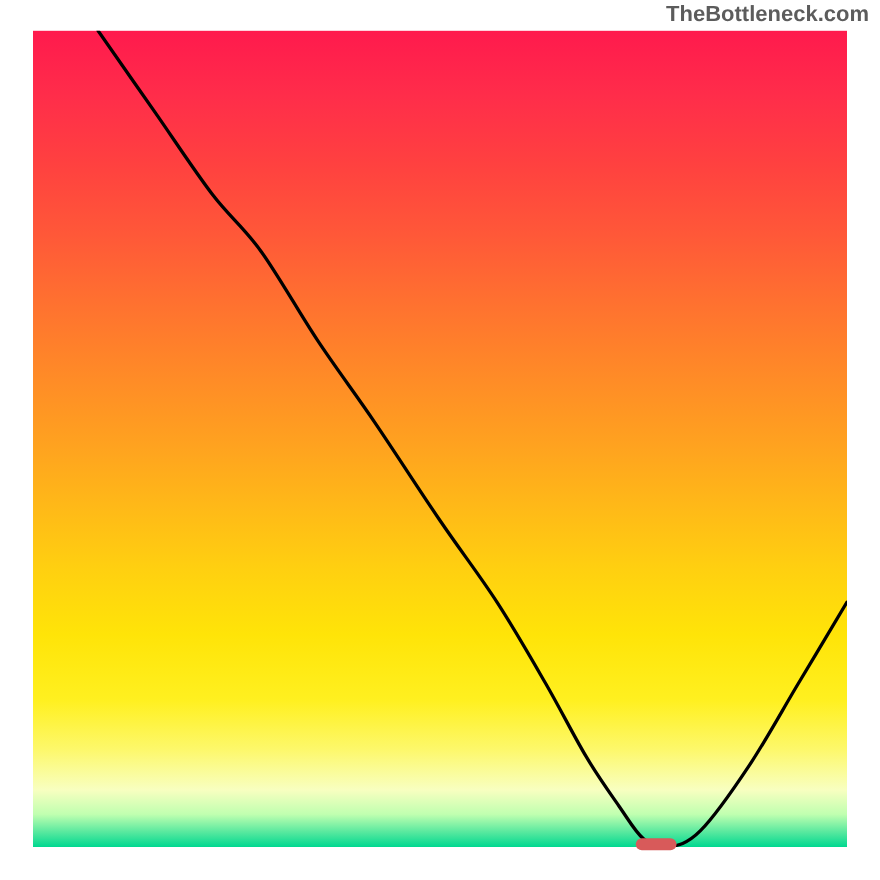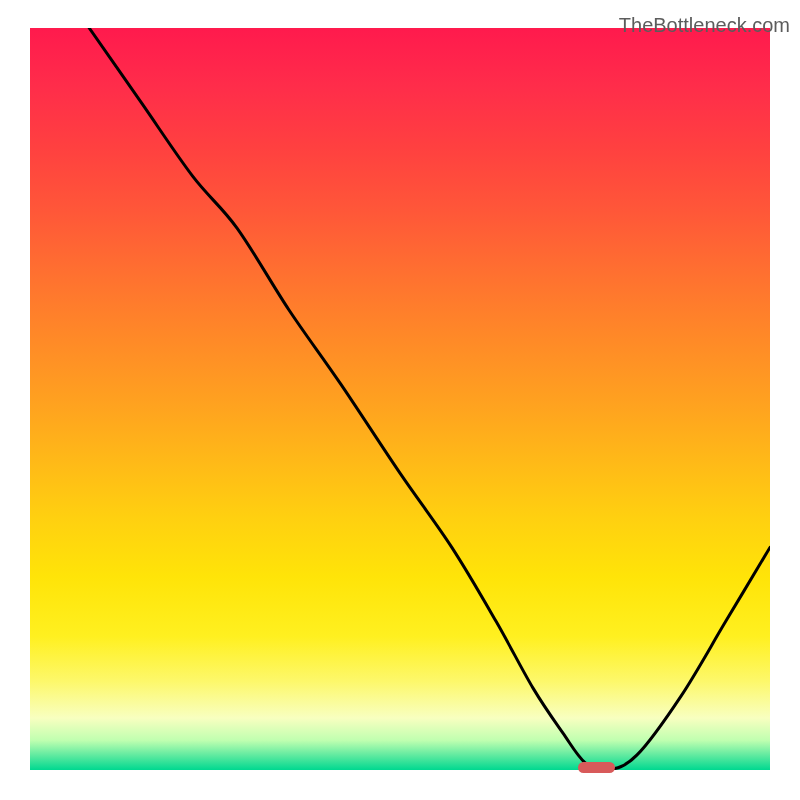--- a/index.html
+++ b/index.html
@@ -10,23 +10,22 @@
     overflow: hidden;
     background: #ffffff;
     font-family: Arial, Helvetica, sans-serif;
   }
   .watermark {
     position: absolute;
     top: 2px;
     right: 10px;
     font-size: 20px;
     color: #5c5c5c;
-    font-weight: 400;
+    font-weight: 700;
     z-index: 10;
-    margin-top: 12px;
   }
   .plot-area {
     position: absolute;
     left: 30px;
     top: 28px;
     width: 740px;
     height: 742px;
   }
   .plot-bg {
     position: absolute;

